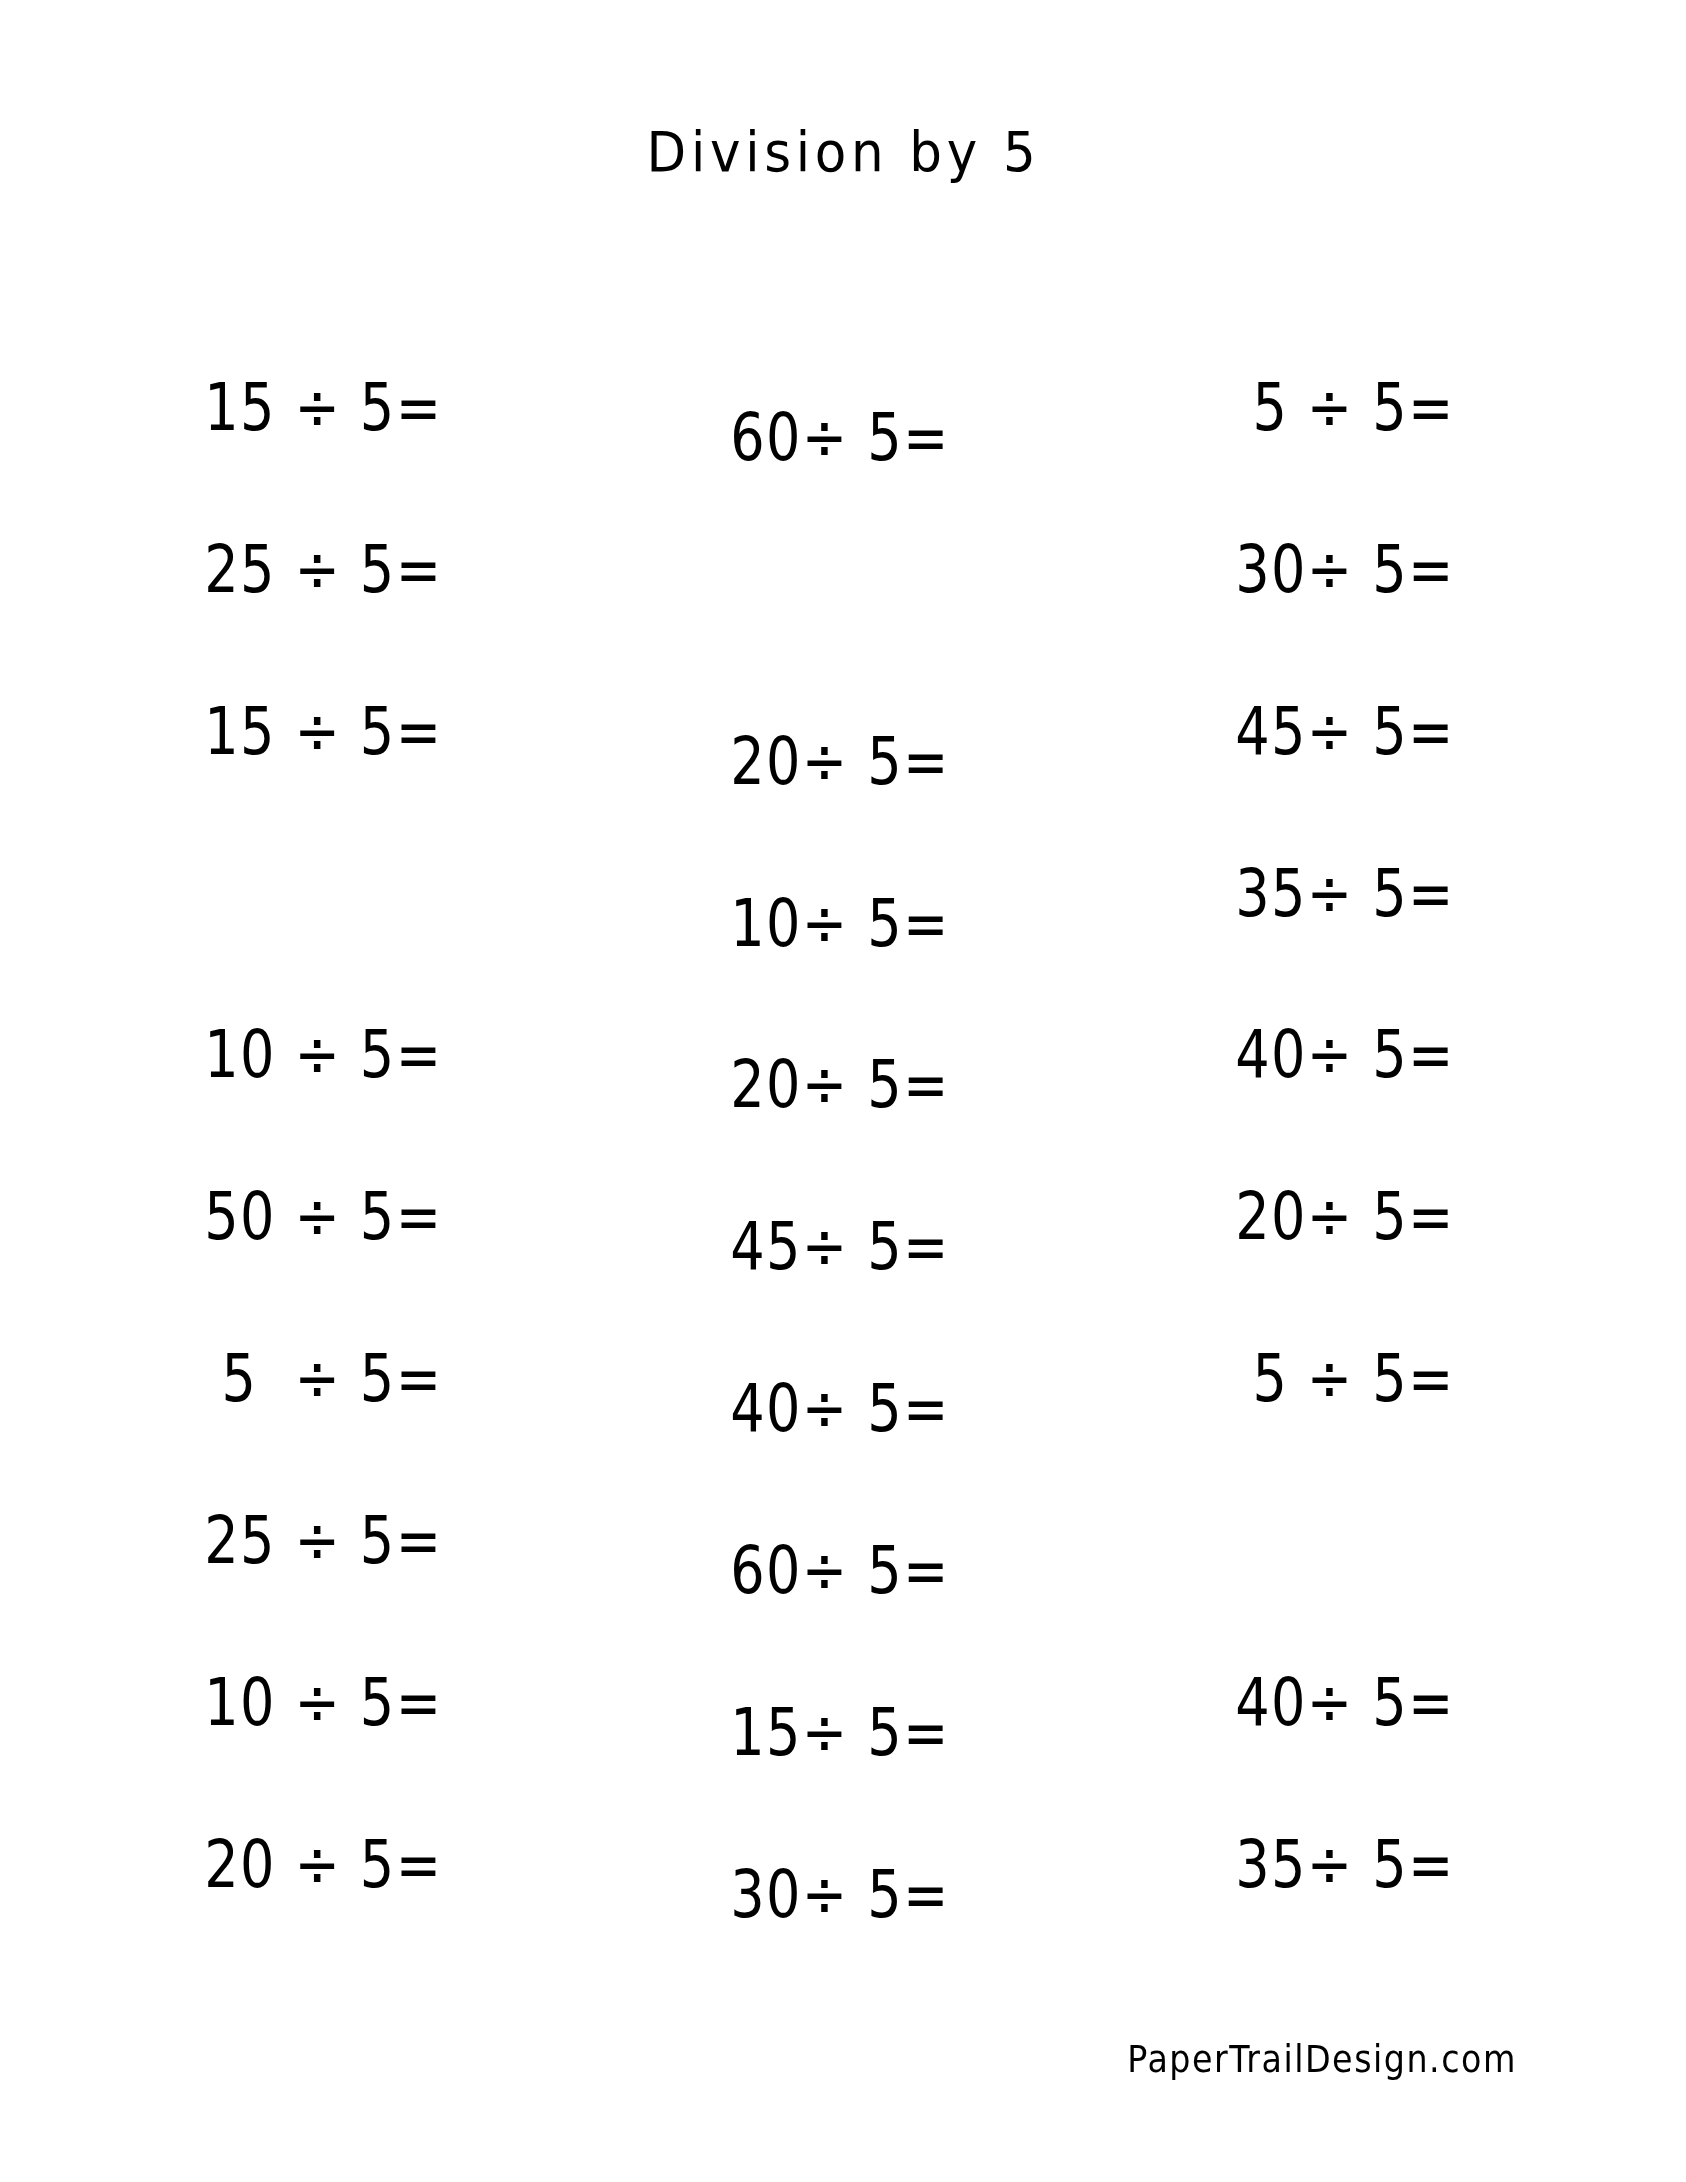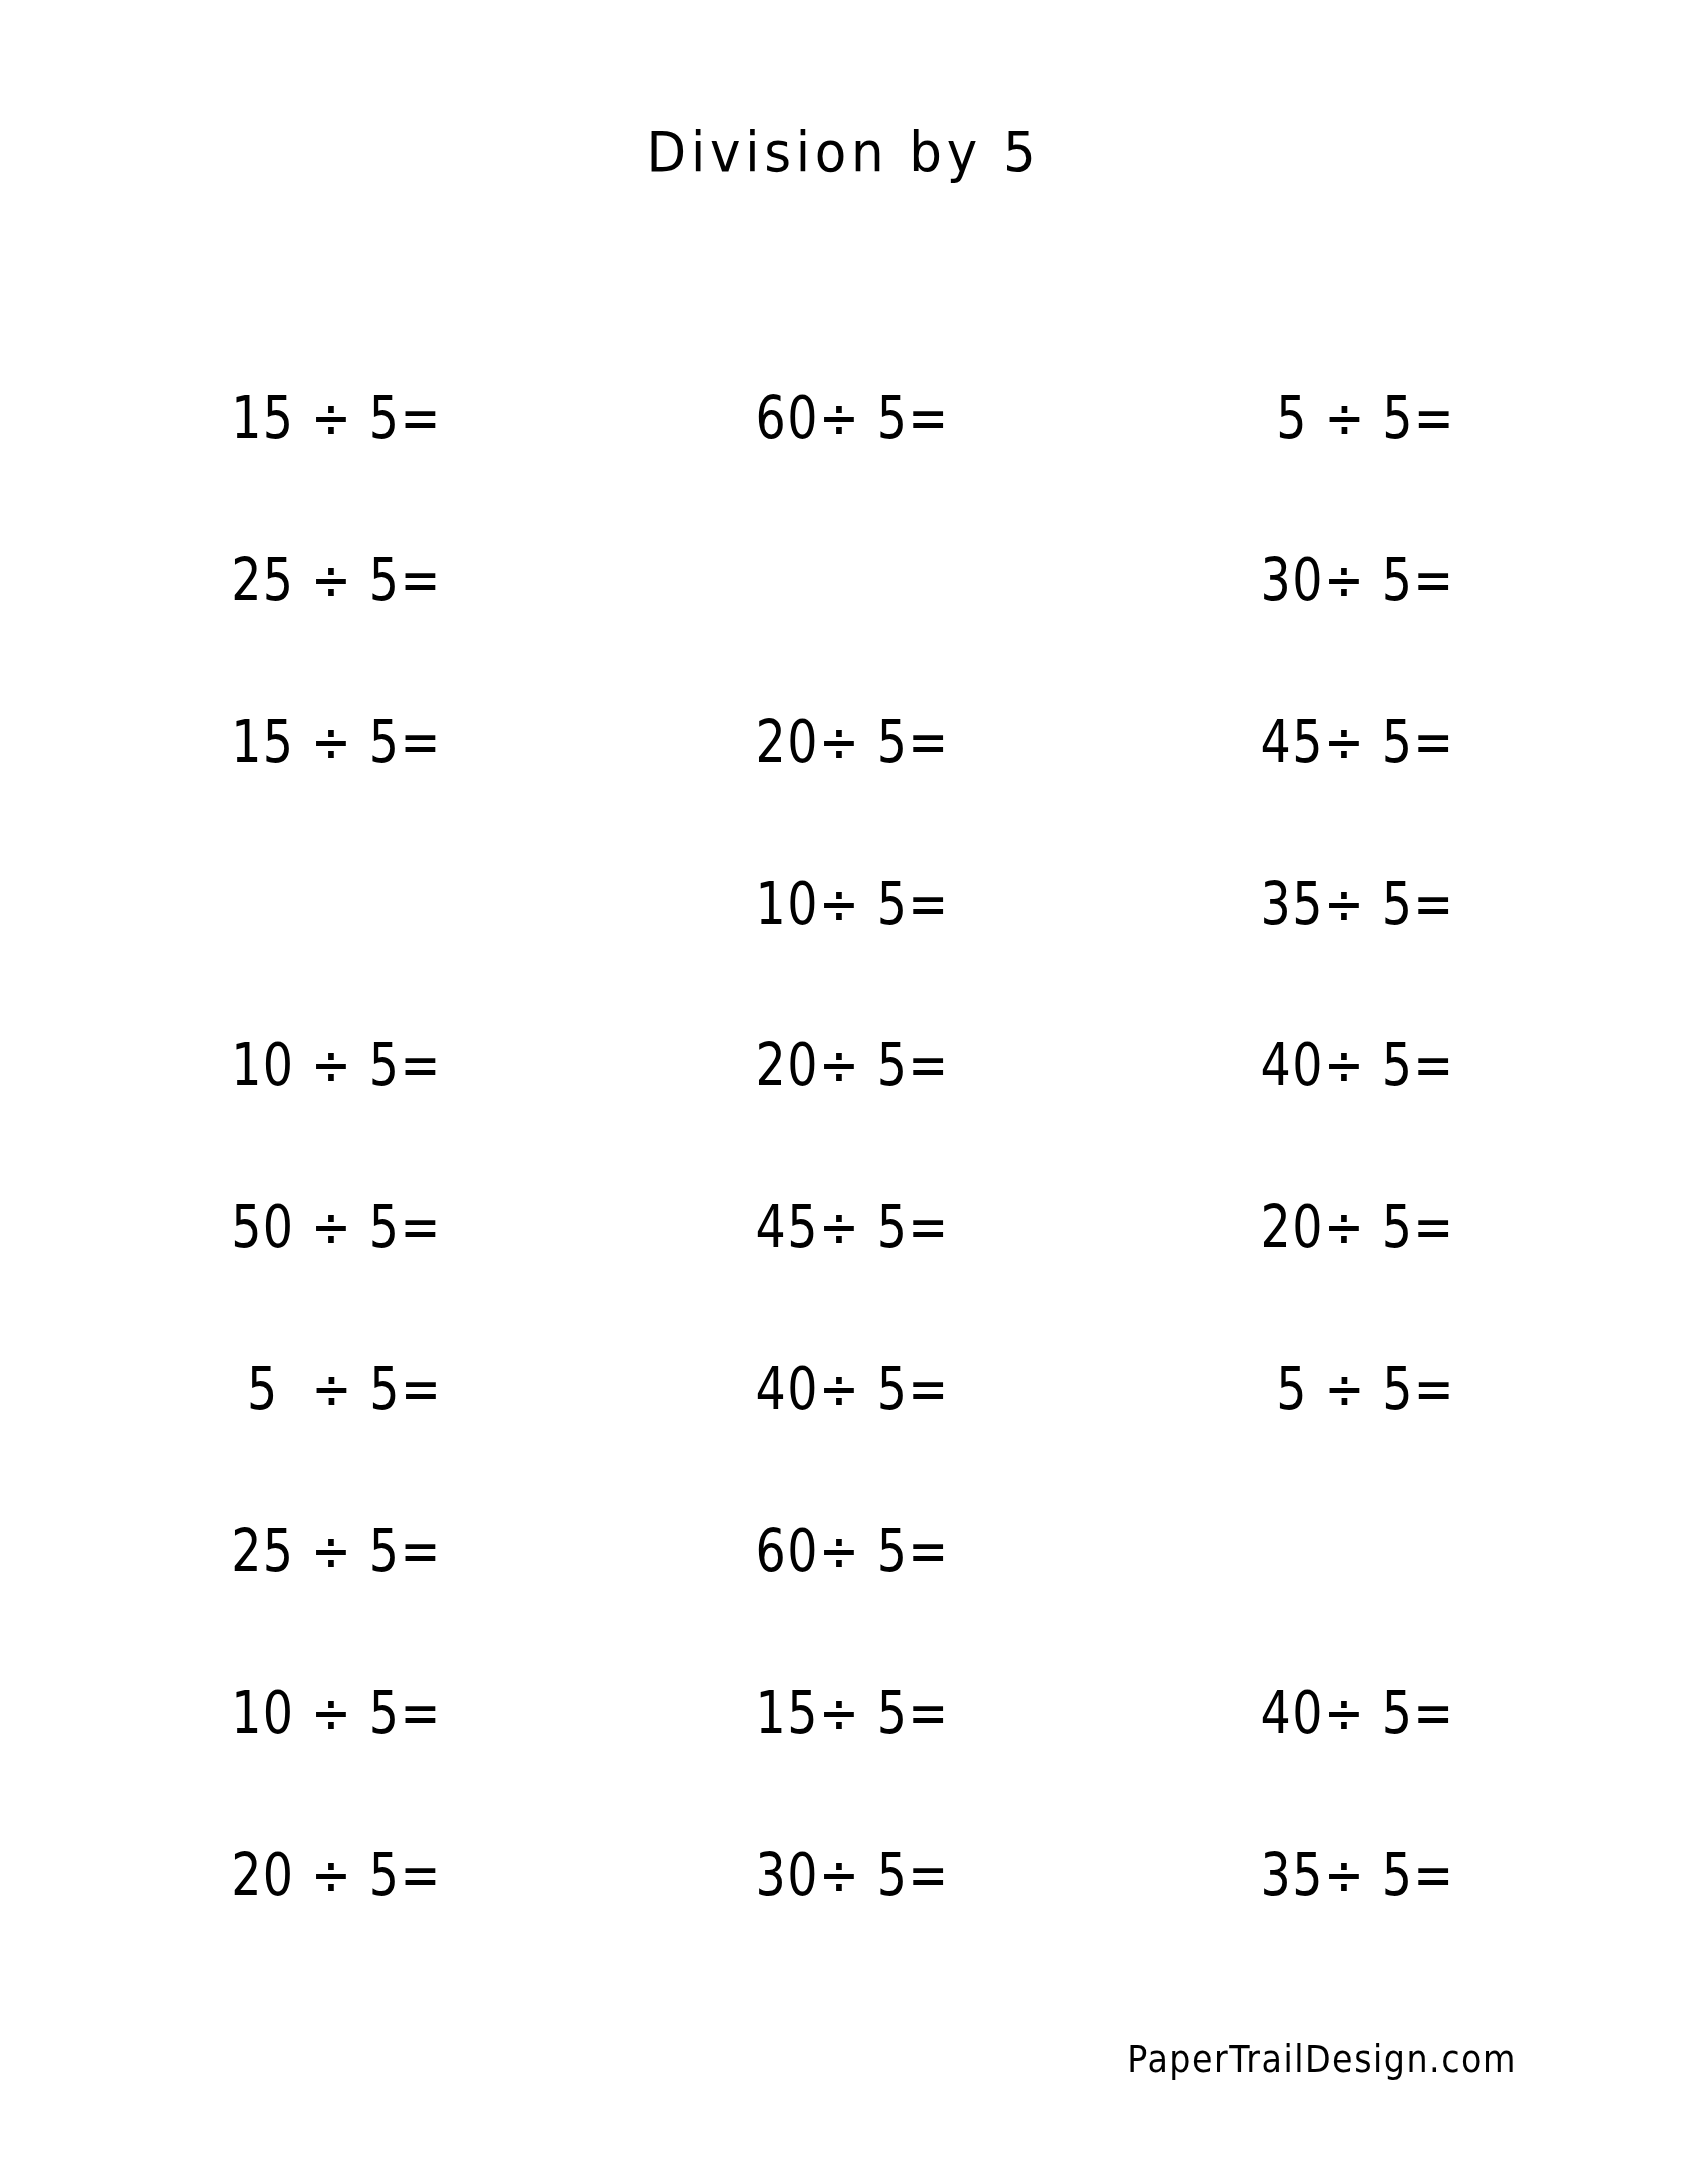--- a/index.html
+++ b/index.html
@@ -39,34 +39,34 @@
       left: 0;
       width: 1687px;
       height: 85px;
     }
     .problem {
       position: absolute;
       top: 0;
       width: 256px;
       height: 85px;
       display: flex;
-      align-items: center;
+      align-items: flex-start;
       justify-content: flex-end;
-      font-size: 58px;
+      font-size: 66px;
       line-height: 1;
       white-space: pre;
     }
     .problem .eq {
       display: inline-block;
       transform: scaleX(0.82);
       transform-origin: right center;
       letter-spacing: 1.7px;
     }
     .col-0 { left: 186px; }
-    .col-1 { left: 694px; }
+    .col-1 { left: 694px; margin-top: 30px; }
     .col-2 { left: 1199px; }
     .footer {
       position: absolute;
       top: 2038px;
       right: 170px;
       font-size: 37px;
       letter-spacing: 1.7px;
       transform: scaleX(0.9);
       transform-origin: right center;
     }

